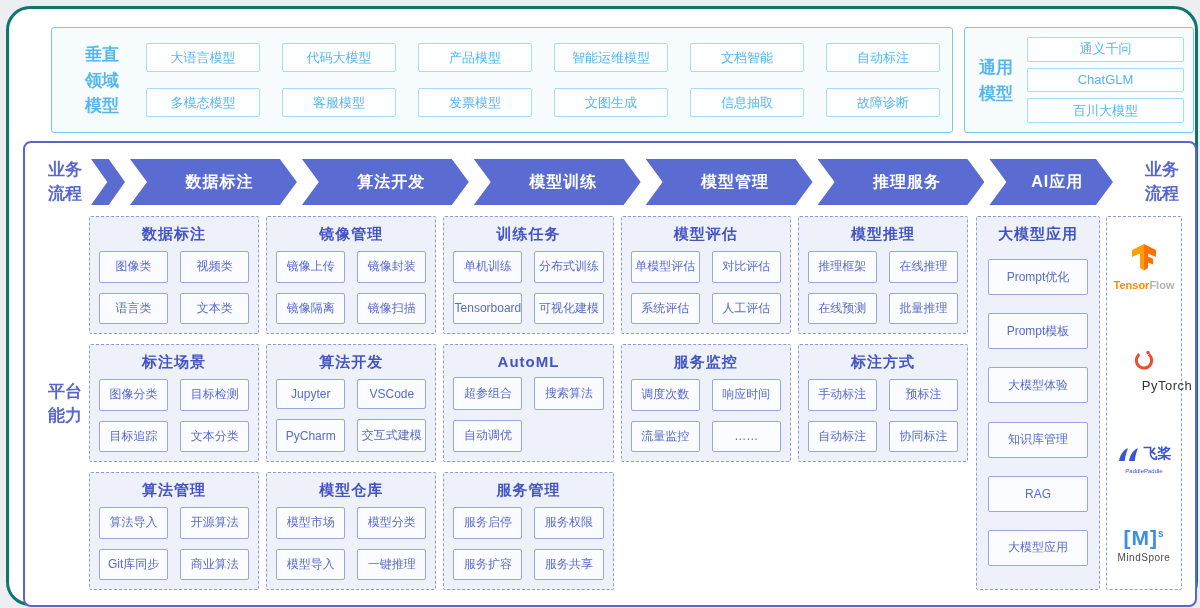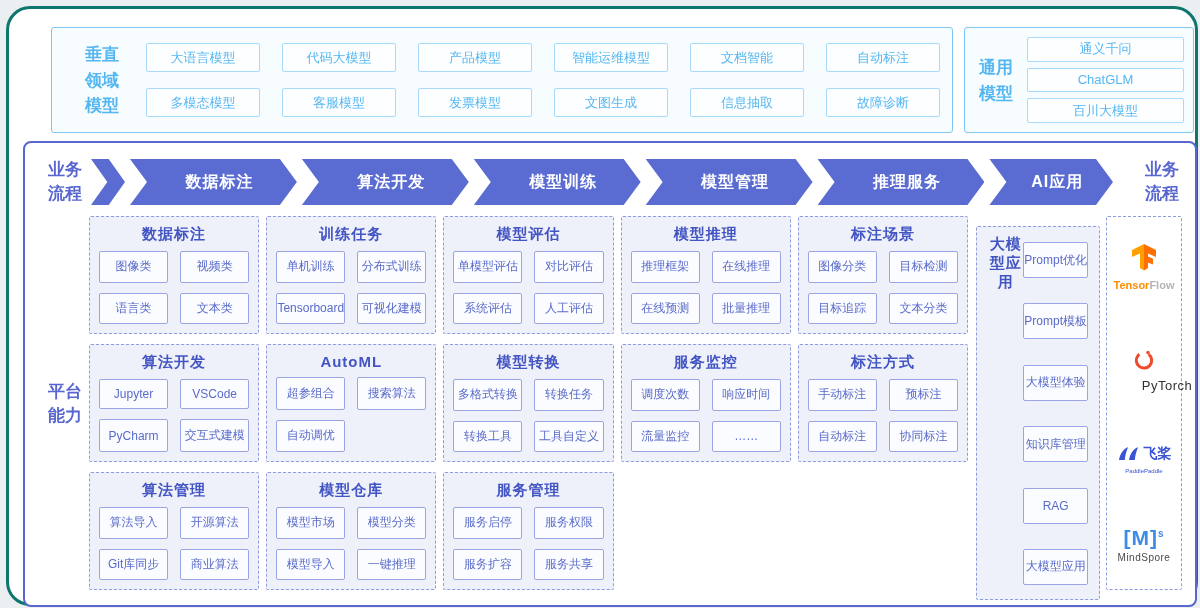--- a/index.html
+++ b/index.html
@@ -30,31 +30,31 @@
   .step-last{flex:0.72 1 0;}
 
   
   #panels{position:absolute;left:64px;top:73px;width:879px;height:374px;display:grid;grid-template-columns:repeat(5,1fr);grid-template-rows:repeat(3,1fr);gap:10px 7px;}
   .panel{background:#eef1fa;border:1px dashed #8d9bdd;border-radius:2px;padding:7px 9px 9px;display:flex;flex-direction:column;box-sizing:border-box;}
   .panel-title{text-align:center;color:#4355c3;font-weight:bold;font-size:15px;margin:1px 0 7px;letter-spacing:1px;}
   .panel-chips{flex:1;display:grid;grid-template-columns:1fr 1fr;gap:10px 12px;}
   .chip{background:#fbfcff;border:1px solid #9aa6e3;color:#5a6bca;font-size:12px;display:flex;align-items:center;justify-content:center;border-radius:2px;white-space:nowrap;overflow:hidden;}
 
   
-  #llm-col{position:absolute;left:951px;top:83px;width:124px;height:374px;background:#eef1fa;border:1px dashed #8d9bdd;border-radius:2px;box-sizing:border-box;padding:7px 11px 14px;display:flex;flex-direction:row;}
+  #llm-col{position:absolute;left:951px;top:73px;width:124px;height:374px;background:#eef1fa;border:1px dashed #8d9bdd;border-radius:2px;box-sizing:border-box;padding:7px 11px 23px;display:flex;flex-direction:column;}
   #llm-chips{flex:1;display:flex;flex-direction:column;justify-content:space-between;margin-top:8px;}
   .llm-chip{height:34px;flex:0 0 34px;}
 
   
   #fw-col{position:absolute;left:1081px;top:73px;width:76px;height:374px;border:1px dashed #8d9bdd;border-radius:2px;box-sizing:border-box;background:#fff;display:flex;flex-direction:column;justify-content:space-around;align-items:center;}
   .fw{display:flex;flex-direction:column;align-items:center;gap:4px;}
   .fw-tf-text{font-size:11px;font-weight:bold;color:#ff8c00;white-space:nowrap;}
   .fw-tf-text .tf-flow{color:#b3b3b3;}
   .fw-pt-text{font-size:13px;color:#333333;letter-spacing:.5px;padding-left:46px;}
-  .fw-paddle-row{display:flex;align-items:flex-start;gap:3px;}
+  .fw-paddle-row{display:flex;align-items:flex-end;gap:3px;}
   .paddle-name{font-size:14px;font-weight:bold;color:#3a55d4;}
   .paddle-sub{font-size:6px;color:#3a55d4;text-align:center;margin-top:1px;}
   .ms-logo{font-size:21px;font-weight:bold;color:#3d8de8;letter-spacing:1px;line-height:1;}
   .ms-logo sup{font-size:10px;}
   .ms-name{font-size:10px;color:#4a4a4a;letter-spacing:.5px;}
 </style>
 </head>
 <body>
 
 <div class="card">
@@ -112,20 +112,29 @@
         <div class="panel">
           <div class="panel-title">数据标注</div>
           <div class="panel-chips">
             <div class="chip">图像类</div>
             <div class="chip">视频类</div>
             <div class="chip">语言类</div>
             <div class="chip">文本类</div>
           </div>
         </div>
         <div class="panel">
+          <div class="panel-title">镜像管理</div>
+          <div class="panel-chips">
+            <div class="chip">镜像上传</div>
+            <div class="chip">镜像封装</div>
+            <div class="chip">镜像隔离</div>
+            <div class="chip">镜像扫描</div>
+          </div>
+        </div>
+        <div class="panel">
           <div class="panel-title">训练任务</div>
           <div class="panel-chips">
             <div class="chip">单机训练</div>
             <div class="chip">分布式训练</div>
             <div class="chip">Tensorboard</div>
             <div class="chip">可视化建模</div>
           </div>
         </div>
         <div class="panel">
           <div class="panel-title">模型评估</div>
@@ -162,29 +171,20 @@
             <div class="chip">PyCharm</div>
             <div class="chip">交互式建模</div>
           </div>
         </div>
         <div class="panel">
           <div class="panel-title">AutoML</div>
           <div class="panel-chips">
             <div class="chip">超参组合</div>
             <div class="chip">搜索算法</div>
             <div class="chip">自动调优</div>
-          </div>
-        </div>
-        <div class="panel">
-          <div class="panel-title">模型转换</div>
-          <div class="panel-chips">
-            <div class="chip">多格式转换</div>
-            <div class="chip">转换任务</div>
-            <div class="chip">转换工具</div>
-            <div class="chip">工具自定义</div>
           </div>
         </div>
         <div class="panel">
           <div class="panel-title">服务监控</div>
           <div class="panel-chips">
             <div class="chip">调度次数</div>
             <div class="chip">响应时间</div>
             <div class="chip">流量监控</div>
             <div class="chip">……</div>
           </div>

